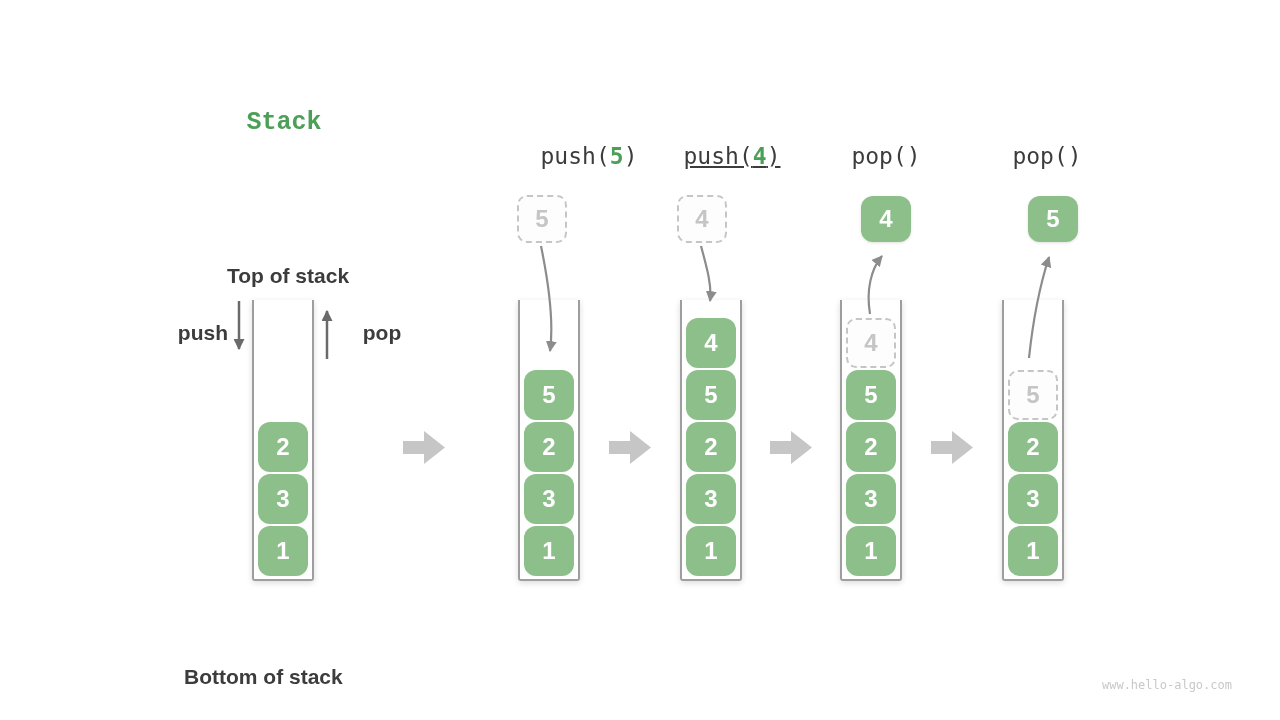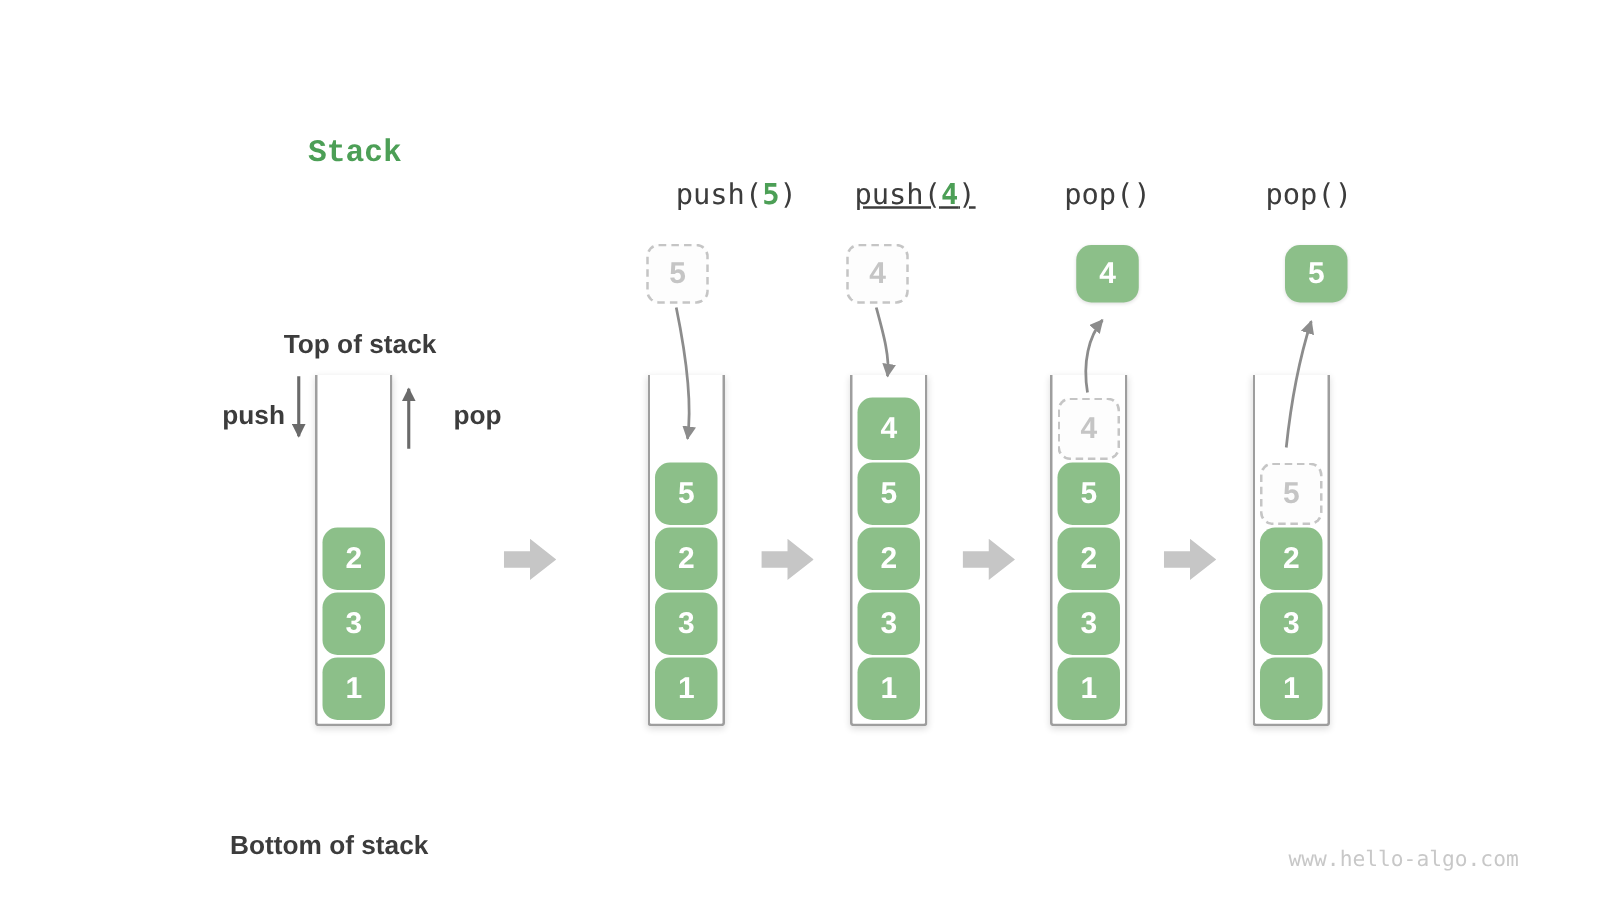--- a/index.html
+++ b/index.html
@@ -41,22 +41,22 @@
         font-size:24px;font-weight:700;line-height:44px;text-align:center;}
   .ga-2{left:517px;} .ga-3{left:677px;}
   .popped{position:absolute;top:196px;width:50px;height:46px;border-radius:12px;
         background:var(--item-green);color:#fff;font-size:24px;font-weight:700;
         line-height:46px;text-align:center;box-shadow:0 1px 3px rgba(0,0,0,0.12);}
   .pv-4{left:861px;} .pv-5{left:1028px;}
   .blk{position:absolute;top:431px;width:42px;height:33px;background:var(--block-arrow-gray);
        clip-path:polygon(0 30%,50% 30%,50% 0,100% 50%,50% 100%,50% 70%,0 70%);}
   .b-1{left:403px;} .b-2{left:609px;} .b-3{left:770px;} .b-4{left:931px;}
   .arrows{position:absolute;left:0;top:0;pointer-events:none;}
-  .watermark{position:absolute;top:678px;right:65px;font-family:"DejaVu Sans Mono",monospace;
-       font-size:17px;color:var(--watermark-gray);}
+  .watermark{position:absolute;top:678px;right:48px;font-family:"DejaVu Sans Mono",monospace;
+       font-size:12px;color:var(--watermark-gray);}
 </style>
 </head>
 <body>
 
 <div class="canvas">
 
   <div class="title">Stack</div>
   <div class="lbl top-label">Top of stack</div>
   <div class="lbl bottom-label">Bottom of stack</div>
   <div class="lbl push-label">push</div>

